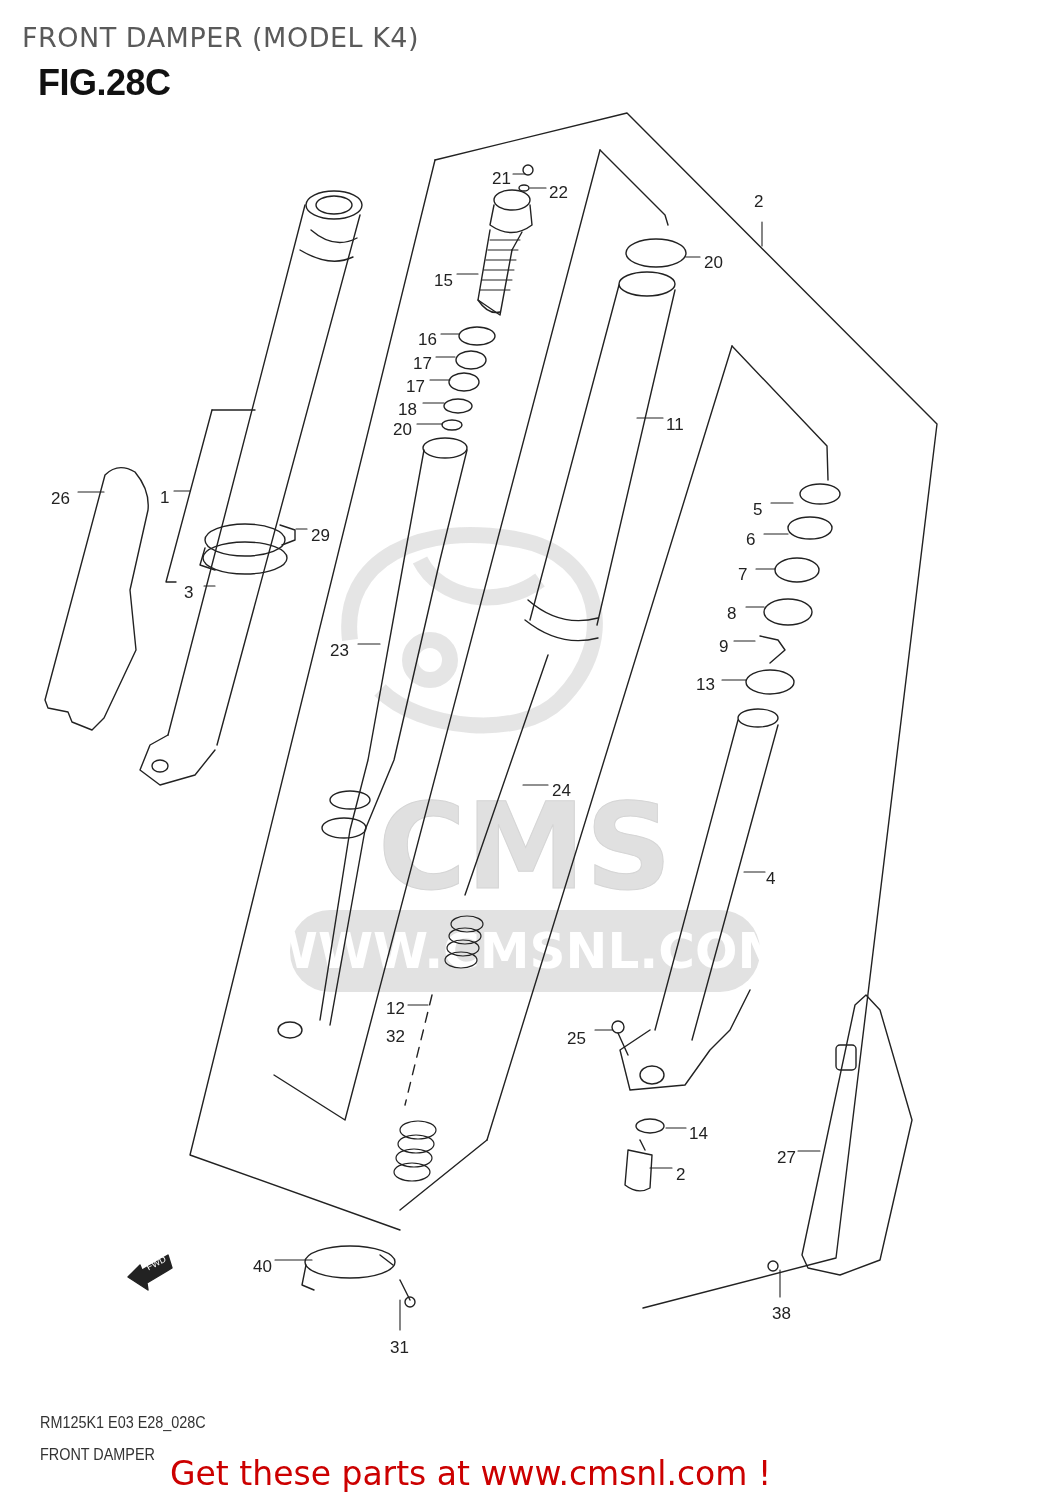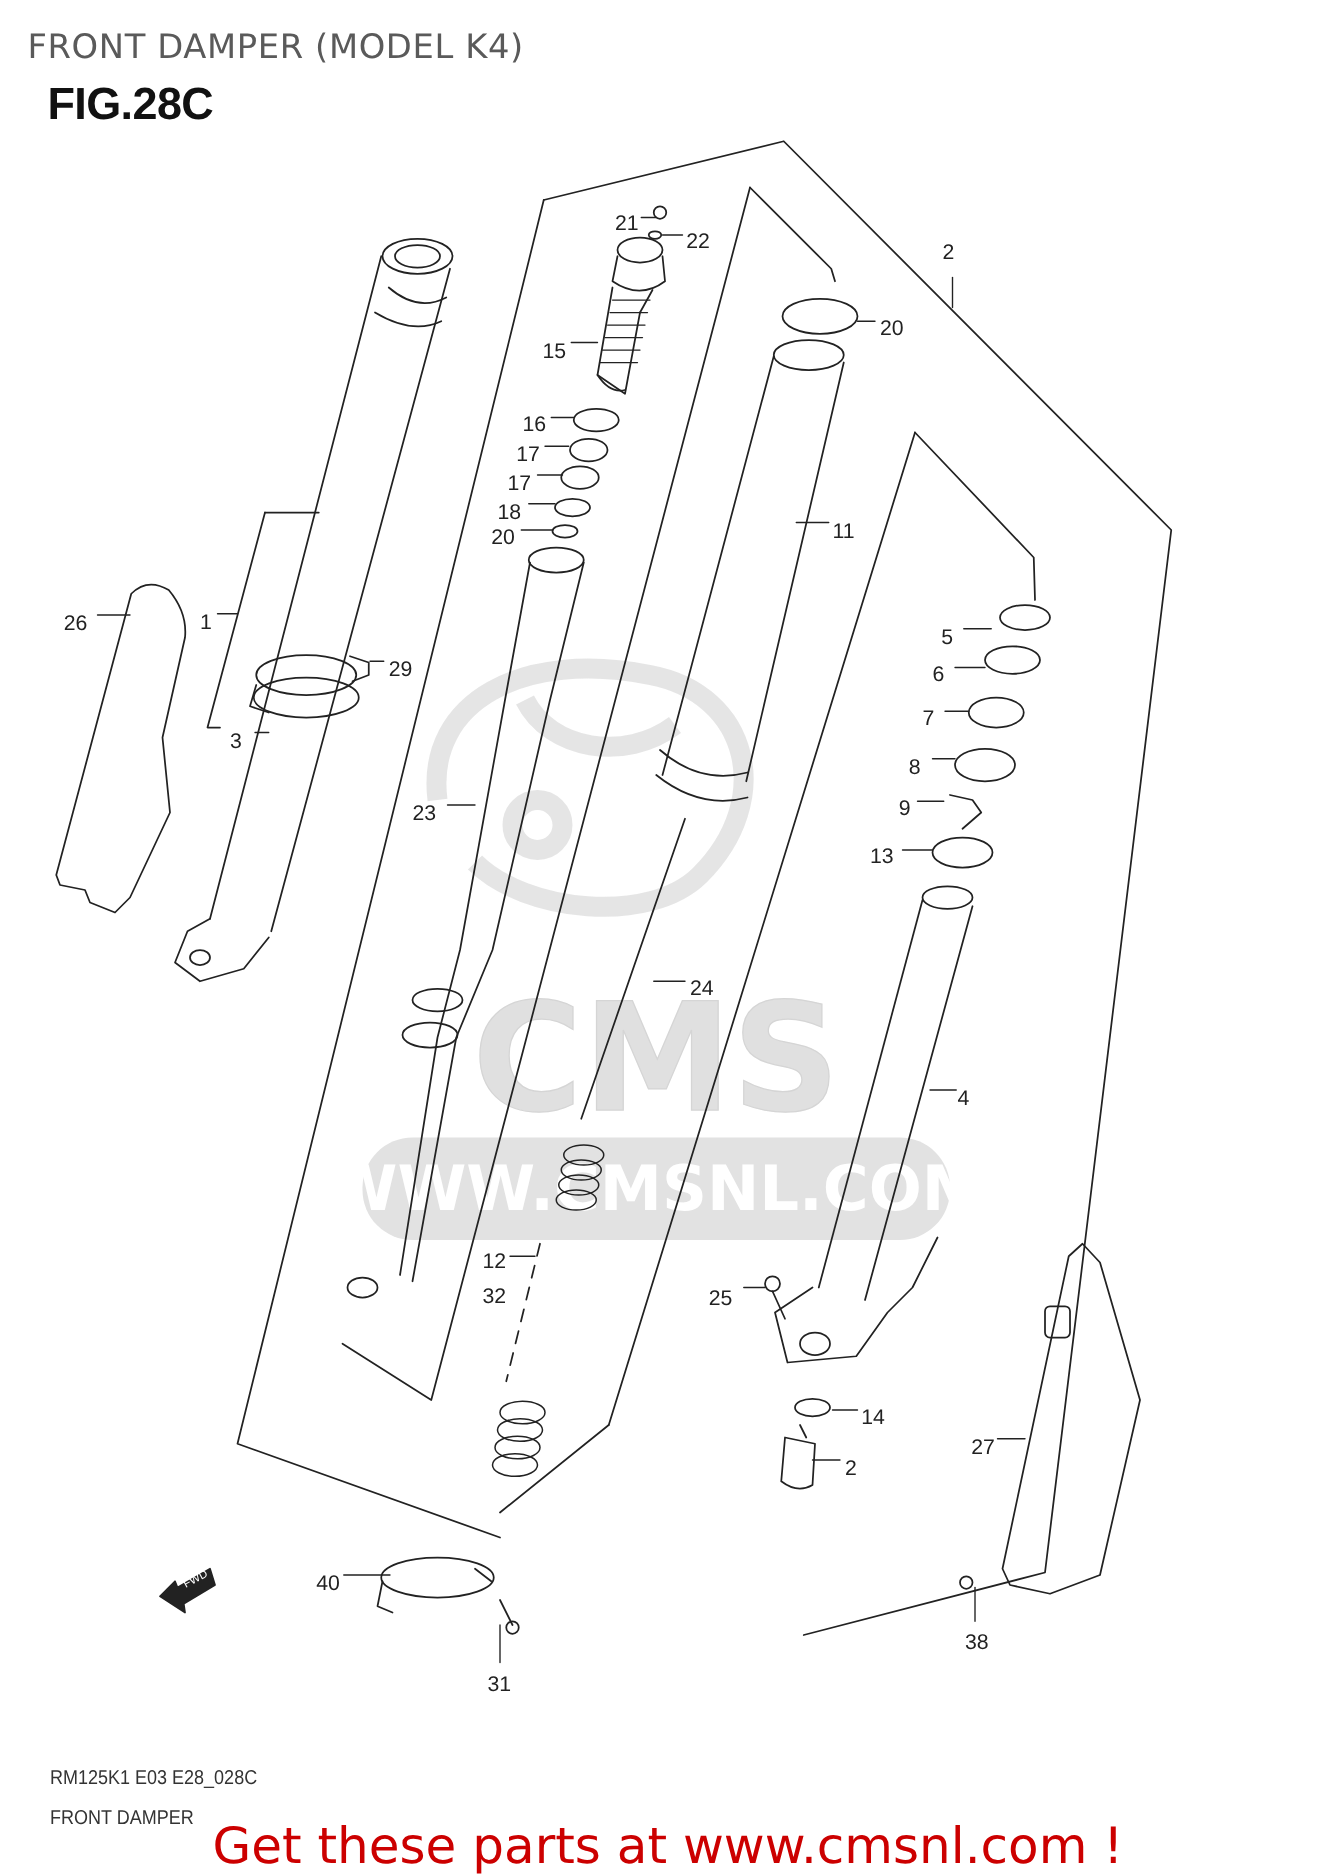--- a/index.html
+++ b/index.html
@@ -3,21 +3,21 @@
 <meta charset="utf-8">
 <style>
   html, body { margin: 0; padding: 0; background: #ffffff; }
   body { width: 1057px; height: 1500px; position: relative; overflow: hidden; font-family: "DejaVu Sans", sans-serif; }
   .header-title { position: absolute; left: 22px; top: 22px; font-size: 27px; color: #5a5a5a; letter-spacing: 0.5px; font-family: "DejaVu Sans", sans-serif; }
   .fig-label { position: absolute; left: 38px; top: 62px; font-size: 36px; font-weight: bold; color: #111; font-family: "Liberation Sans", sans-serif; letter-spacing: -0.5px; }
   svg.diagram { position: absolute; left: 0; top: 0; }
   .watermark { position: absolute; left: 0; top: 0; }
   .footer-code { position: absolute; left: 40px; top: 1414px; font-family: "Liberation Sans", sans-serif; font-size: 16px; color: #333; transform: scaleX(0.9); transform-origin: left; }
   .footer-name { position: absolute; left: 40px; top: 1446px; font-family: "Liberation Sans", sans-serif; font-size: 16px; color: #333; transform: scaleX(0.9); transform-origin: left; }
-  .cta { position: absolute; left: 170px; top: 1454px; font-family: "DejaVu Sans", sans-serif; font-size: 40px; color: #cc0000; white-space: nowrap; }
+  .cta { position: absolute; left: 170px; top: 1454px; font-family: "DejaVu Sans", sans-serif; font-size: 33px; color: #cc0000; white-space: nowrap; }
 </style>
 </head>
 <body>
 
 <svg class="watermark" width="1057" height="1500" viewBox="0 0 1057 1500">
   <g fill="none" stroke="#e3e3e3" stroke-width="16" opacity="0.9">
     <path d="M350 640 C 340 560, 420 520, 520 540 C 600 555, 620 640, 560 700 C 520 740, 420 730, 380 690"></path>
     <path d="M420 560 C 440 600, 500 610, 540 580"></path>
     <circle cx="430" cy="660" r="20"></circle>
   </g>

